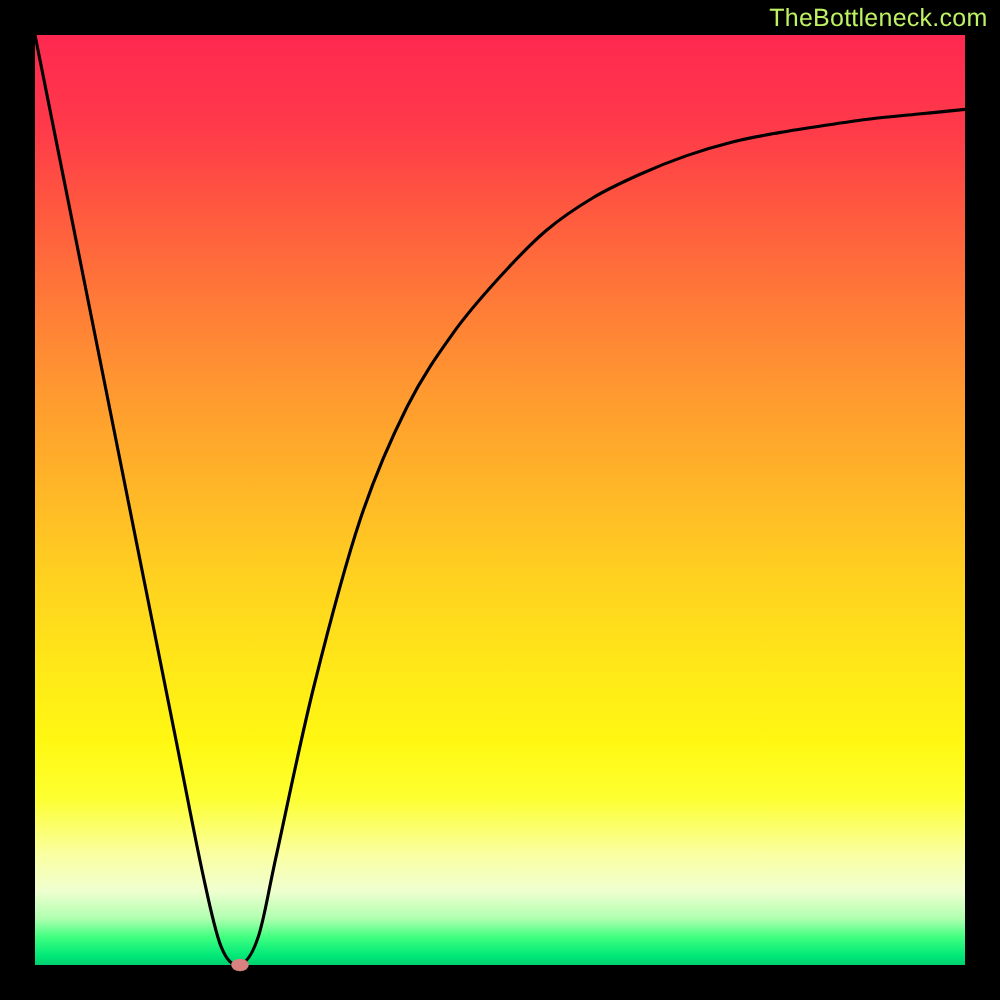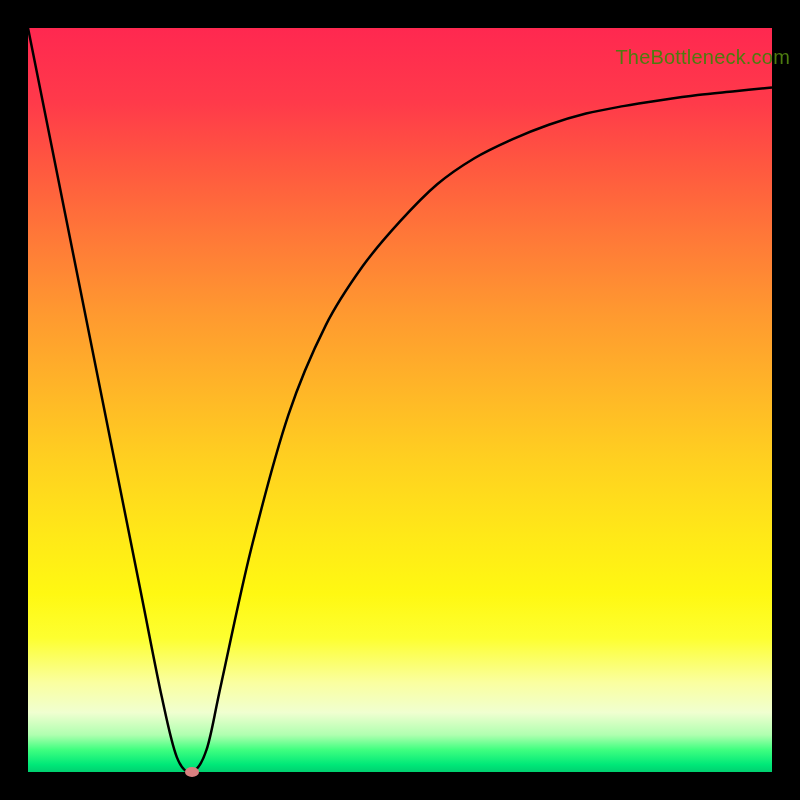--- a/index.html
+++ b/index.html
@@ -32,26 +32,25 @@
       #b0ffb0 95%,
       #40ff80 97%,
       #00e878 99%,
       #00d070 100%
     );
   }
   .watermark {
     position: absolute;
     top: 4px;
     right: 10px;
-    color: #4d7c0f;
+    color: #bef264;
     font-size: 20px;
     font-weight: 500;
     letter-spacing: 0.2px;
     z-index: 5;
-    margin-top: 42px;
   }
   svg.curve {
     position: absolute;
     left: 0; top: 0;
     width: 100%;
     height: 100%;
     z-index: 3;
   }
   .marker {
     position: absolute;

